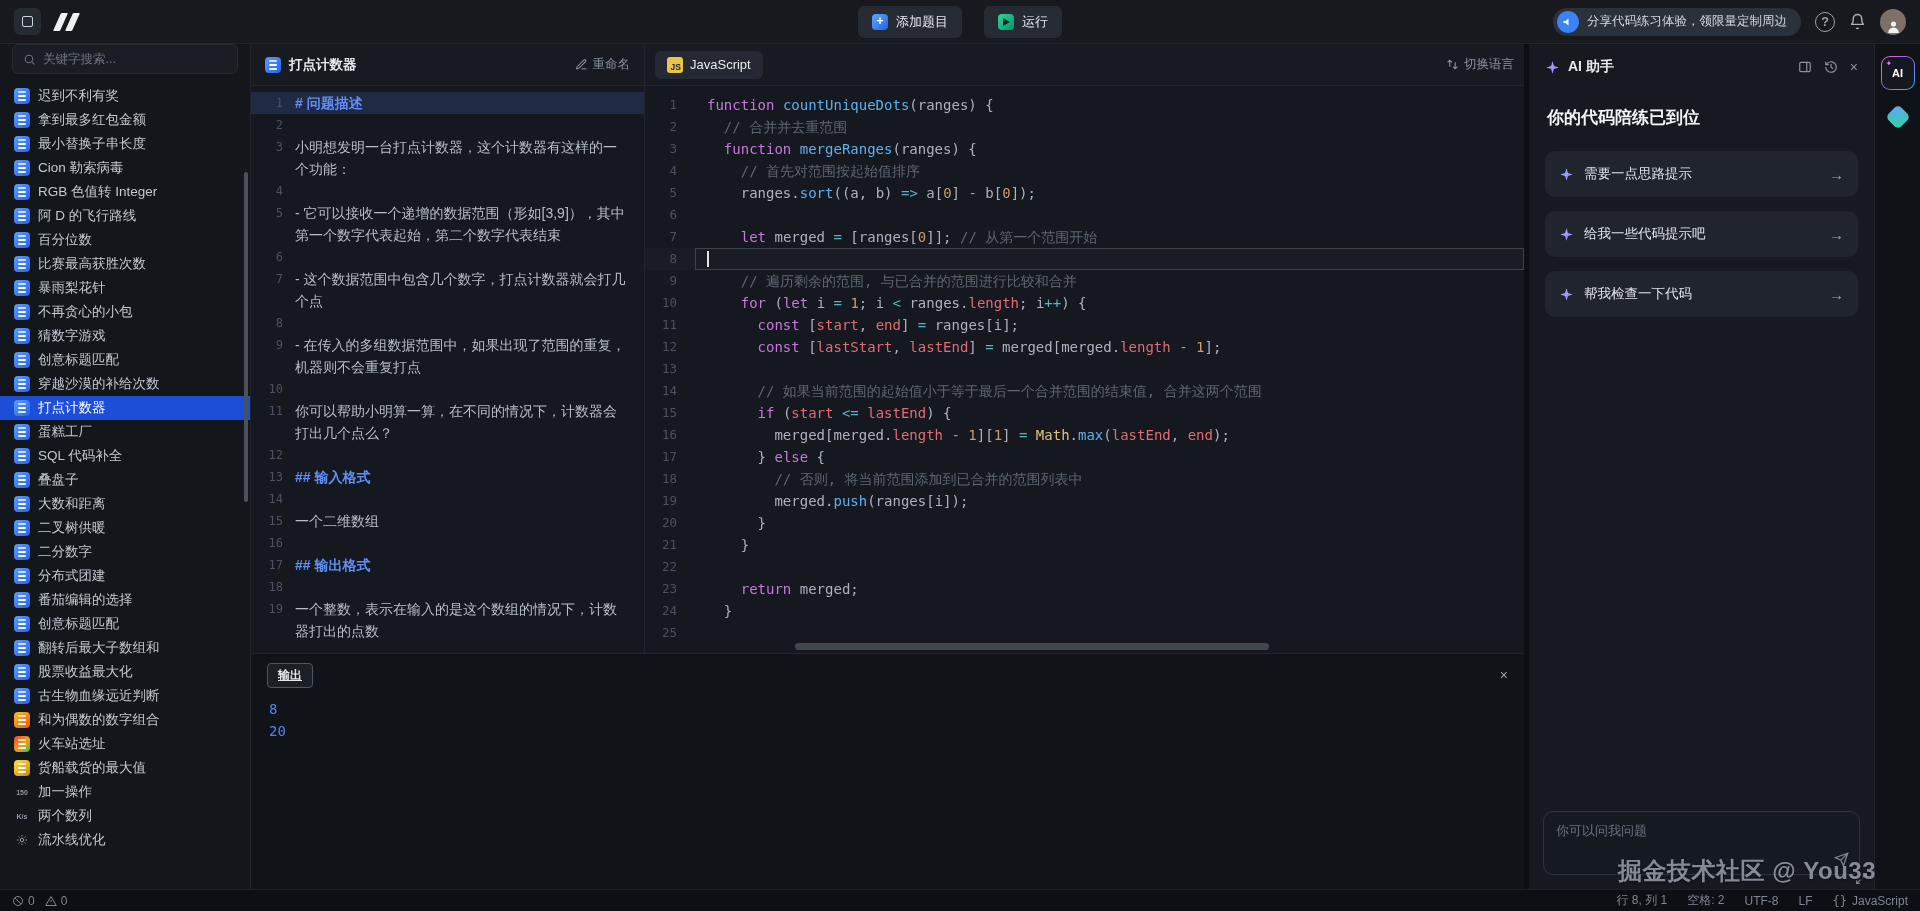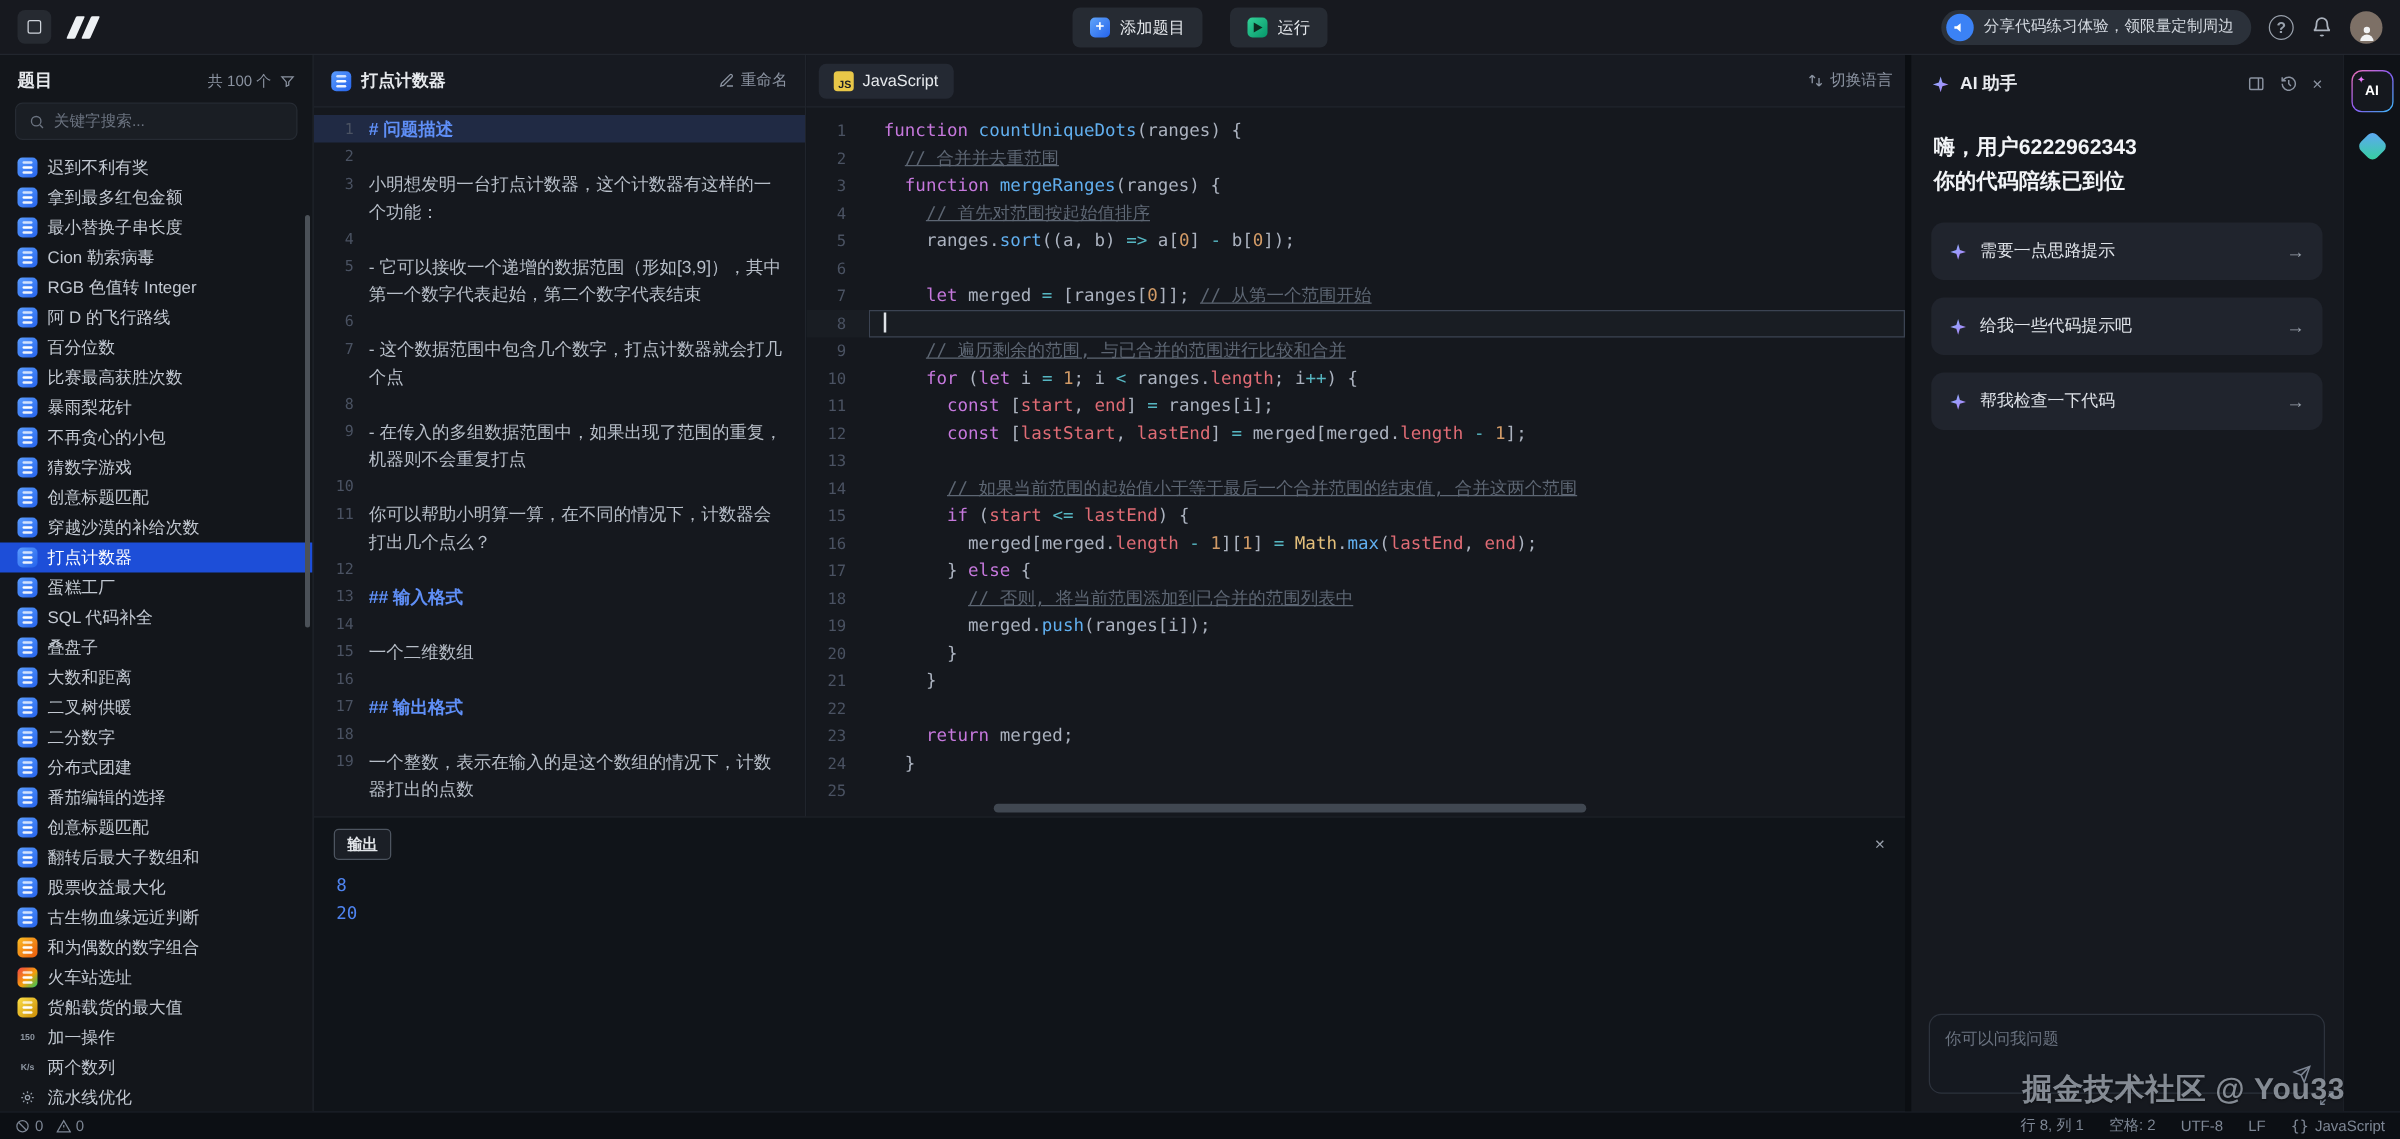--- a/index.html
+++ b/index.html
@@ -84,21 +84,21 @@
   .code-body { flex:1; overflow:hidden; padding-top:8px; font-family:"DejaVu Sans Mono","Liberation Mono",monospace; }
   .code-row { display:flex; height:22px; line-height:22px; font-size:14px; white-space:pre; }
   .code-num { width:50px; flex:none; text-align:right; padding-right:18px; color:#4a5262; font-size:12.5px; }
   .code-text { flex:1; color:#abb2bf; padding-left:12px; }
   .code-row.current { background:rgba(140,150,170,0.04); }
   .code-row.current .code-text { box-shadow:inset 0 0 0 1px #3b4352; }
   .cursor { display:inline-block; width:2px; height:16px; background:#dfe3e8; vertical-align:-3px; margin-right:-2px; }
   .tok-kw { color:#c678dd; } .tok-fn { color:#61afef; } .tok-num { color:#d19a66; }
   .tok-var { color:#e06c75; } .tok-prop { color:#e06c75; } .tok-cls { color:#e5c07b; }
   .tok-op { color:#56b6c2; } .tok-pun { color:#abb2bf; } .tok-id { color:#abb2bf; }
-  .tok-cm { color:#5d6673;text-decoration:underline; }
+  .tok-cm { color:#5d6673; }
   .hscroll { position:absolute; bottom:3px; left:150px; width:474px; height:7px; background:#454c57; border-radius:4px; opacity:.9; }
 
   .output-panel { flex:1; min-height:0; background:#101419; border-top:1px solid #20242c; display:flex; flex-direction:column; }
   .out-head { height:42px; flex:none; display:flex; align-items:center; padding:0 16px; }
   .out-badge { border:1px solid #4d5560; background:#1b1f26; border-radius:4px; padding:3px 10px; font-size:12px; font-weight:600; color:#e3e6ea;text-decoration:underline; }
   .out-close { margin-left:auto; color:#9aa2ad; font-size:14px; cursor:pointer; }
   .out-body { padding:2px 18px; font-family:"DejaVu Sans Mono","Liberation Mono",monospace; font-size:14px; color:#4f84f0; }
   .out-line { height:22px; line-height:22px; }
 
   
@@ -199,29 +199,20 @@
             <circle cx="12" cy="8.5" r="3.6"></circle>
             <path d="M4.5 21a7.5 7.5 0 0 1 15 0z"></path>
           </svg>
       </div>
     </div>
   </header>
 
   <div class="main">
 
     <aside class="sidebar">
-      <div class="sb-head">
-        <span class="sb-title">题目</span>
-        <span class="sb-count">共 100 个</span>
-        <span class="sb-filter">
-          <svg width="12" height="12" viewBox="0 0 24 24" fill="none" stroke="currentColor" stroke-width="2">
-              <path d="M3 5h18l-7 8v5l-4 2v-7z"></path>
-            </svg>
-        </span>
-      </div>
       <div class="sb-search">
         <span style="display:flex">
           <svg width="13" height="13" viewBox="0 0 24 24" fill="none" stroke="#6b7380" stroke-width="2">
               <circle cx="11" cy="11" r="7"></circle>
               <path d="M21 21l-4.3-4.3"></path>
             </svg>
         </span>
         <input placeholder="关键字搜索..." style="">
       </div>
       <div class="sb-list" id="problem-list">
@@ -594,21 +585,20 @@
               <svg width="14" height="14" viewBox="0 0 24 24" fill="none" stroke="currentColor" stroke-width="2">
                 <path d="M3 12a9 9 0 1 0 3-6.7L3 8"></path>
                 <path d="M3 3v5h5"></path>
                 <path d="M12 7v5l3 3"></path>
               </svg>
             </span>
           <span class="ai-x">×</span>
         </span>
       </div>
       <div class="ai-greet">
-        <div>嗨，用户6222962343</div>
         <div>你的代码陪练已到位</div>
       </div>
       <div class="ai-cards" id="ai-cards">
           <div class="ai-card">
             <span class="spark">
               <svg viewBox="0 0 24 24" width="15" height="15">
                 <path fill="url(#gspark)" d="M12 2l2.3 7.7L22 12l-7.7 2.3L12 22l-2.3-7.7L2 12l7.7-2.3z"></path>
               </svg>
             </span>
             <span class="ai-card-label">需要一点思路提示</span>

